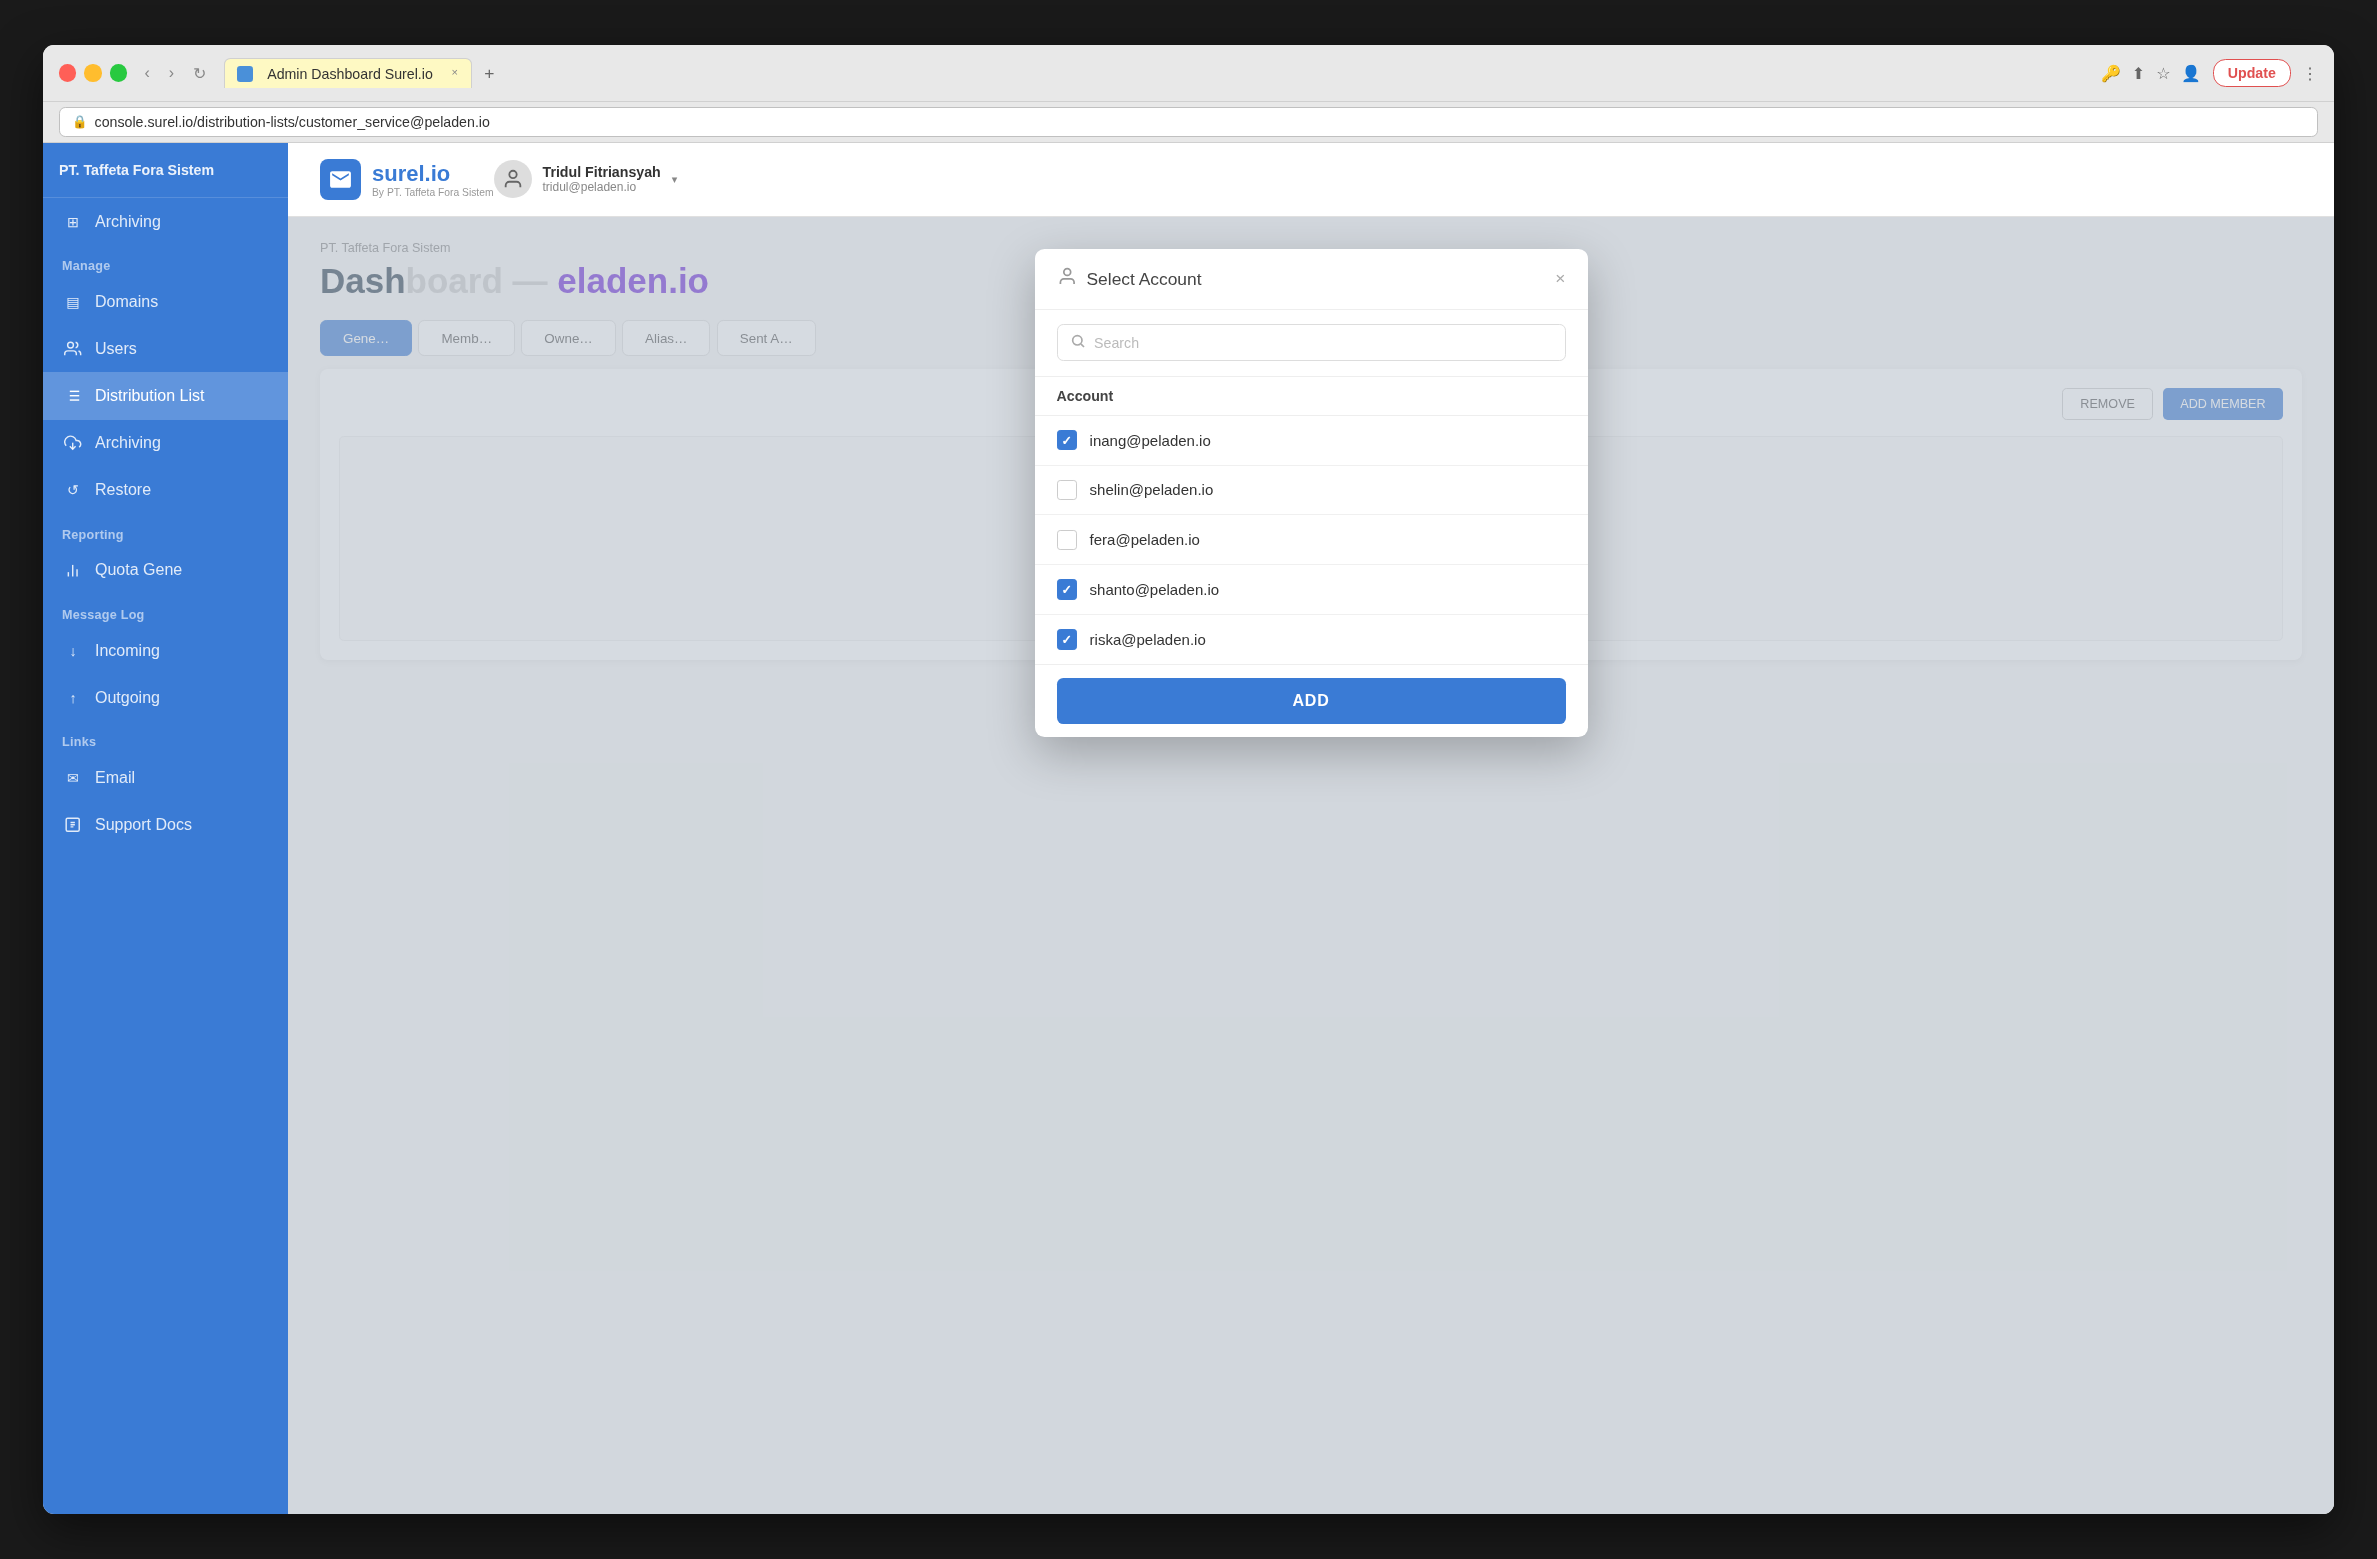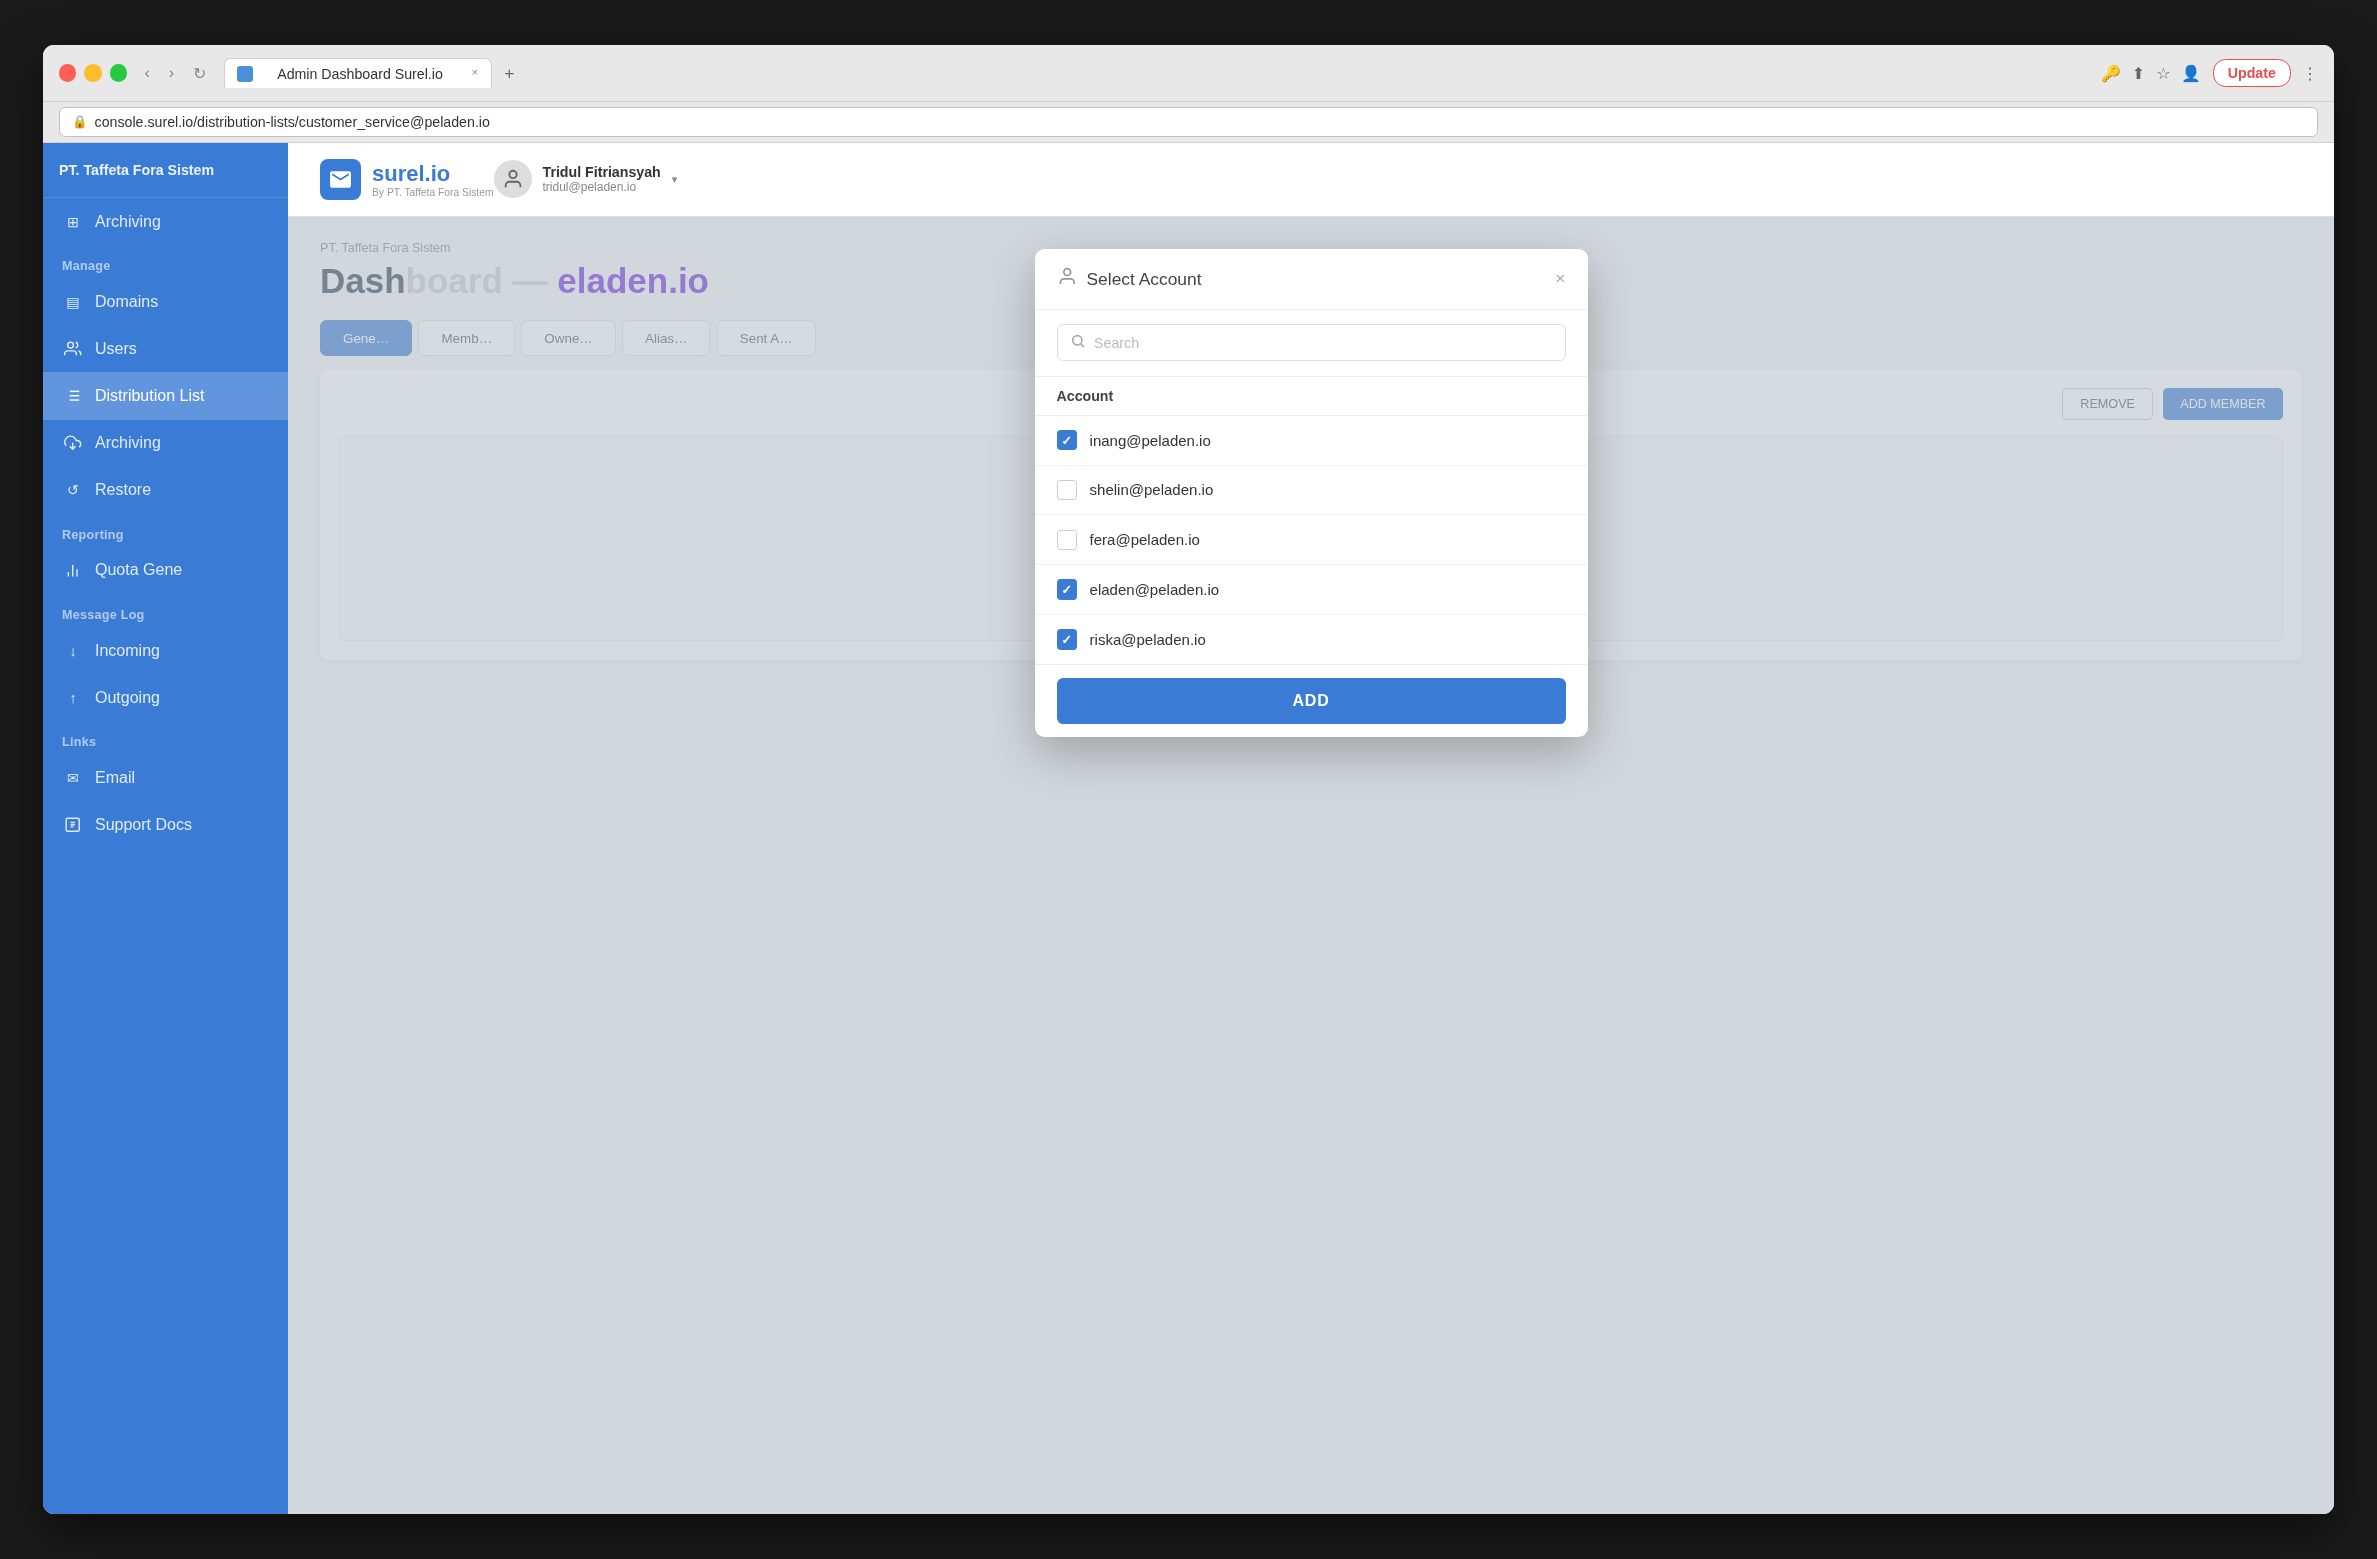--- a/index.html
+++ b/index.html
@@ -64,22 +64,22 @@
     }
 
     .tab-bar {
       display: flex;
       align-items: center;
       gap: 6.3px;
       flex: 1;
     }
     .tab-item {
       display: flex;
-      gap: 24px;
-      background: #ffffff;
+      gap: 14px;
+      background: #fef9c3;
       border-radius: 6.3px 6.3px 0 0;
       padding: 6.3px 12.6px;
       font-size: 14.2px;
       color: #333;
       border: 0.8px solid #d0d0d0;
       border-bottom: none;
     }
     .tab-item .tab-icon {
       width: 16px;
       height: 16px;
@@ -727,21 +727,21 @@
                 <span class="account-email">shelin@peladen.io</span>
               </div>
 
               <div class="modal-list-item">
                 <div class="checkbox"></div>
                 <span class="account-email">fera@peladen.io</span>
               </div>
 
               <div class="modal-list-item">
                 <div class="checkbox checked"></div>
-                <span class="account-email">eladen@peladen.io</span>
+                <span class="account-email">shanto@peladen.io</span>
               </div>
 
               <div class="modal-list-item">
                 <div class="checkbox checked"></div>
                 <span class="account-email">riska@peladen.io</span>
               </div>
 
             </div>
 
             <div class="modal-footer">

